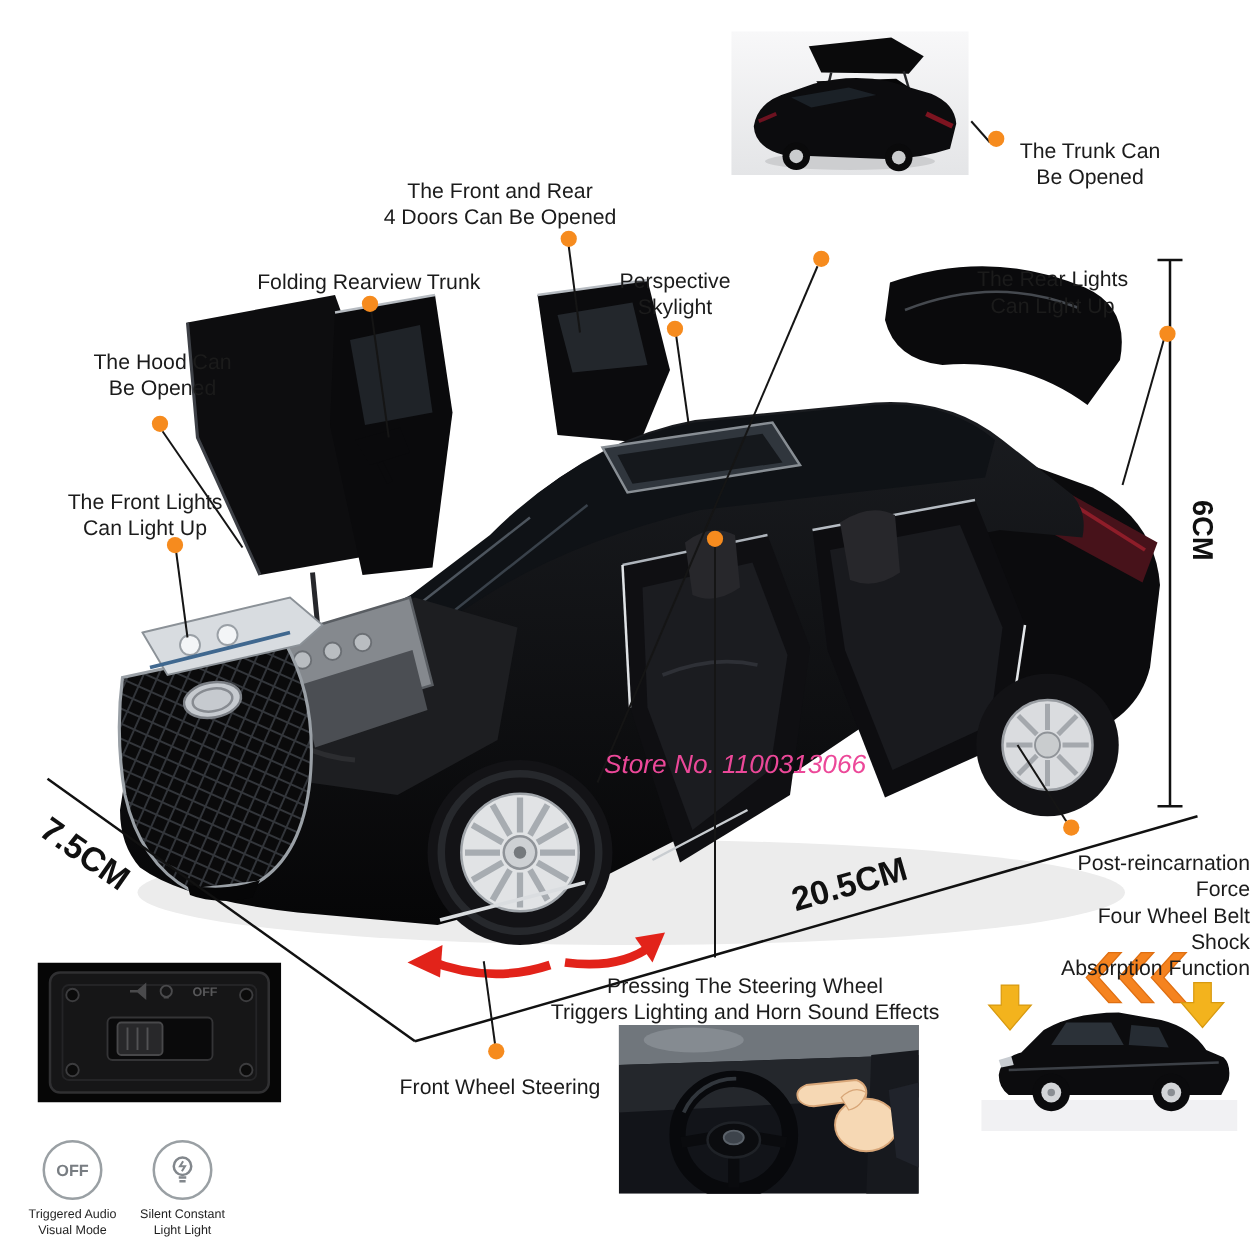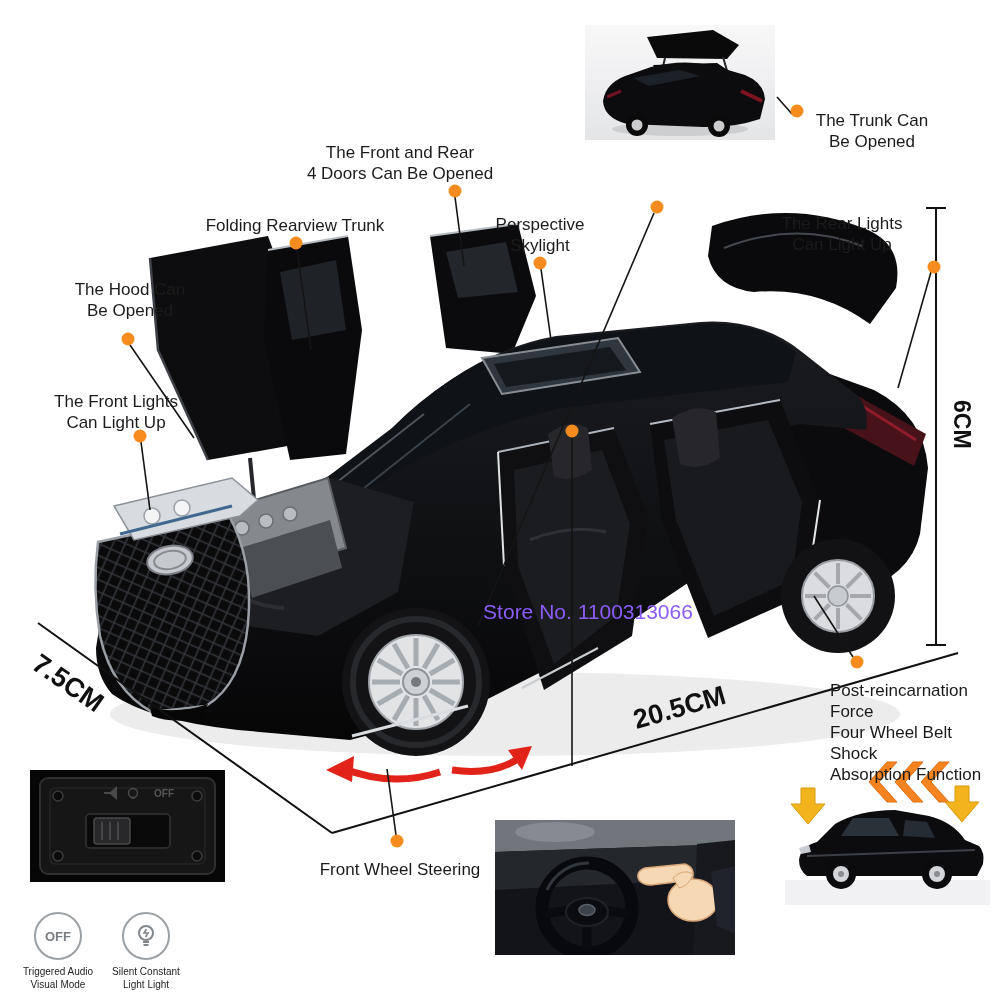--- a/index.html
+++ b/index.html
@@ -7,23 +7,23 @@
     position:relative; width:1000px; height:1000px; background:#ffffff;
     overflow:hidden; font-family:"Liberation Sans", sans-serif;
   }
   .photo { position:absolute; }
   .lines { position:absolute; left:0; top:0; width:1000px; height:1000px; pointer-events:none; }
   .label {
     position:absolute; white-space:pre-line; text-align:center;
     font-size:17px; line-height:1.24; color:#1b1b1b; font-weight:400;
   }
   .centered { transform:translateX(-50%);margin-top:11px; }
-  .left-align { text-align:left;margin-left:45px; }
+  .left-align { text-align:right;margin-left:45px; }
   .dim-label { position:absolute; font-weight:600; color:#101010; white-space:nowrap; }
-  .watermark { position:absolute; transform:translateX(-50%); font-size:21px; color:#8b5cf6; white-space:nowrap; }
+  .watermark { position:absolute; transform:translateX(-50%); font-size:21px; color:#ec4899; white-space:nowrap;font-style:italic; }
   .mode { position:absolute; top:912px; }
   .mode-circle {
     width:44px; height:44px; border-radius:50%; border:2.5px solid #9aa0a4;
     margin:0 auto; display:flex; align-items:center; justify-content:center;
     color:#787d82; font-weight:bold; font-size:13px; background:#fff;
   }
   .mode-caption {
     margin-top:5px; font-size:10px; line-height:1.3; text-align:center;
     color:#1e1e1e; white-space:pre-line;
   }
@@ -338,20 +338,22 @@
 Skylight</div>
   <div class="label centered" style="left:842px;top:202px">The Rear Lights
 Can Light Up</div>
   <div class="label centered" style="left:130px;top:268px">The Hood Can
 Be Opened</div>
   <div class="label centered" style="left:116px;top:380px">The Front Lights
 Can Light Up</div>
   <div class="label left-align" style="left:785px;top:680px">Post-reincarnation Force
 Four Wheel Belt Shock
 Absorption Function</div>
+  <div class="label centered" style="left:596px;top:767px">Pressing The Steering Wheel
+Triggers Lighting and Horn Sound Effects</div>
   <div class="label centered" style="left:400px;top:848px">Front Wheel Steering</div>
 
   <div class="watermark" style="left:588px;top:600px">Store No. 1100313066</div>
 
   <div class="dim-label" style="left:975px;top:400px;transform:rotate(90deg);transform-origin:left top;font-size:23px">6CM</div>
   <div class="dim-label" style="left:44px;top:648px;transform:rotate(35deg);transform-origin:left top;font-size:27px">7.5CM</div>
   <div class="dim-label" style="left:630px;top:706px;transform:rotate(-16deg);transform-origin:left top;font-size:27px">20.5CM</div>
 
   <div class="mode" style="left:2px;width:112px">
     <div class="mode-circle">

